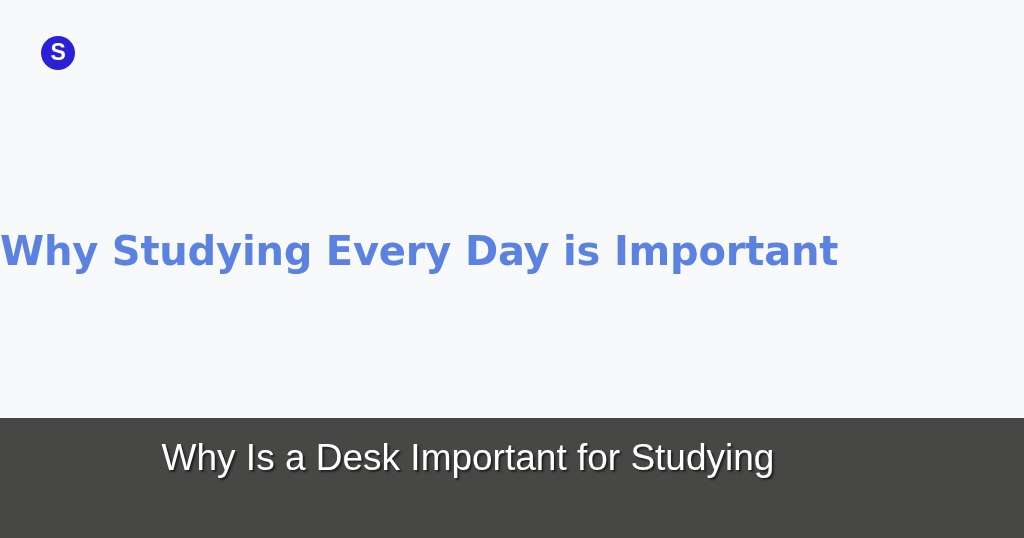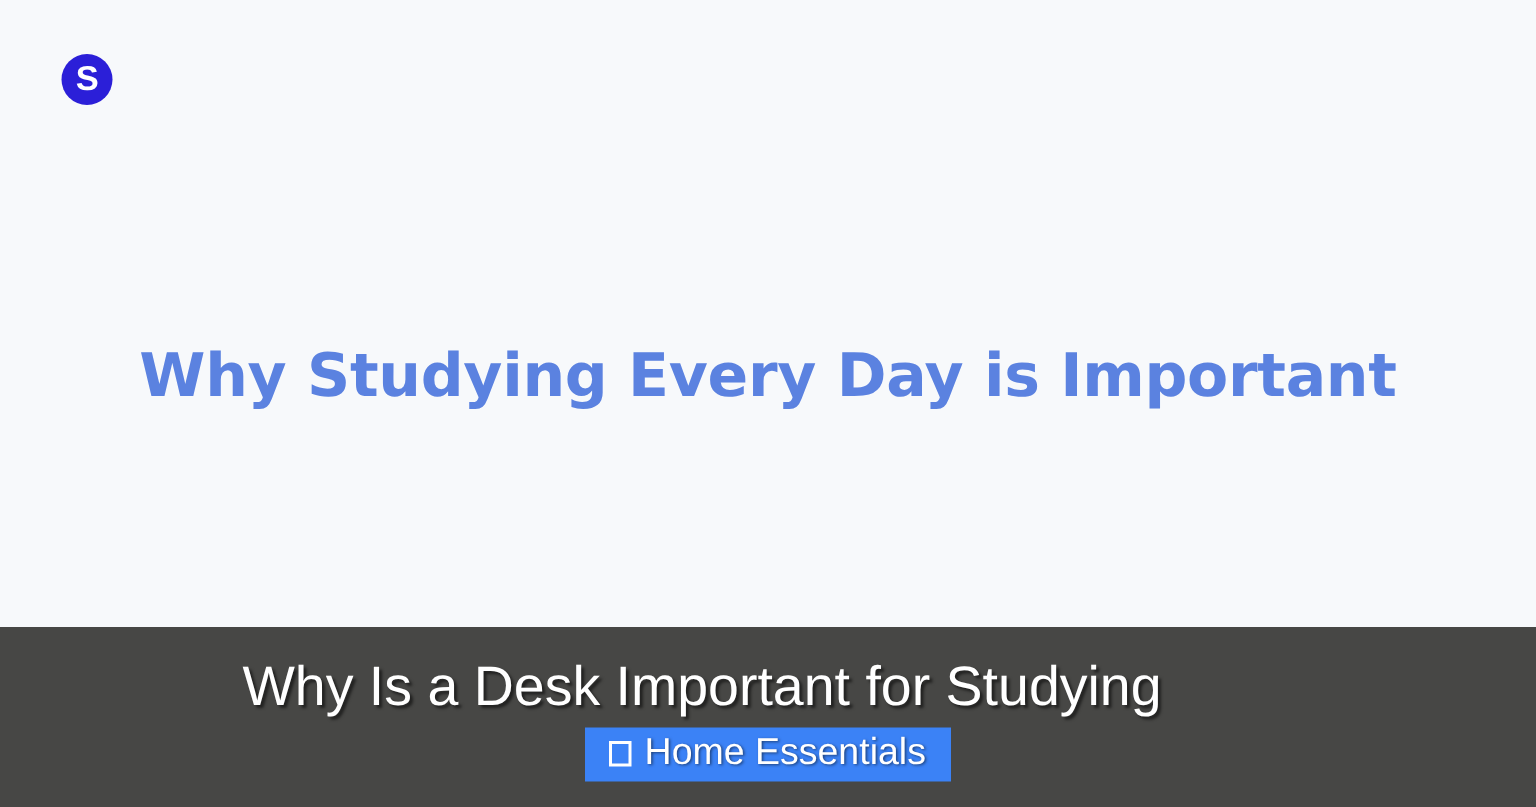--- a/index.html
+++ b/index.html
@@ -68,21 +68,21 @@
     color: #16181c;
     letter-spacing: -0.3px;
     line-height: 1;
   }
 
   .article-headline {
     position: absolute;
     left: 0;
     top: 228px;
     width: 1024px;
-    text-align: center;
+    text-align: left;
     font-family: "DejaVu Sans", sans-serif;
     font-size: 40px;
     font-weight: bold;
     color: #5b82e0;
     letter-spacing: -0.2px;
     line-height: 1.18;
     white-space: nowrap;
   }
 
   
@@ -160,22 +160,16 @@
     </div>
 
     <div class="article-headline">Why Studying Every Day is Important</div>
 
   </div>
 
   <div class="caption-band">
 
     <div class="caption-title">Why Is a Desk Important for Studying</div>
 
-    <div class="caption-chip-row">
-      <span class="caption-chip">
-        <span class="chip-glyph"></span>
-        <span>Home Essentials</span>
-      </span>
-    </div>
 
   </div>
 
 </div>
 
 </body></html>

